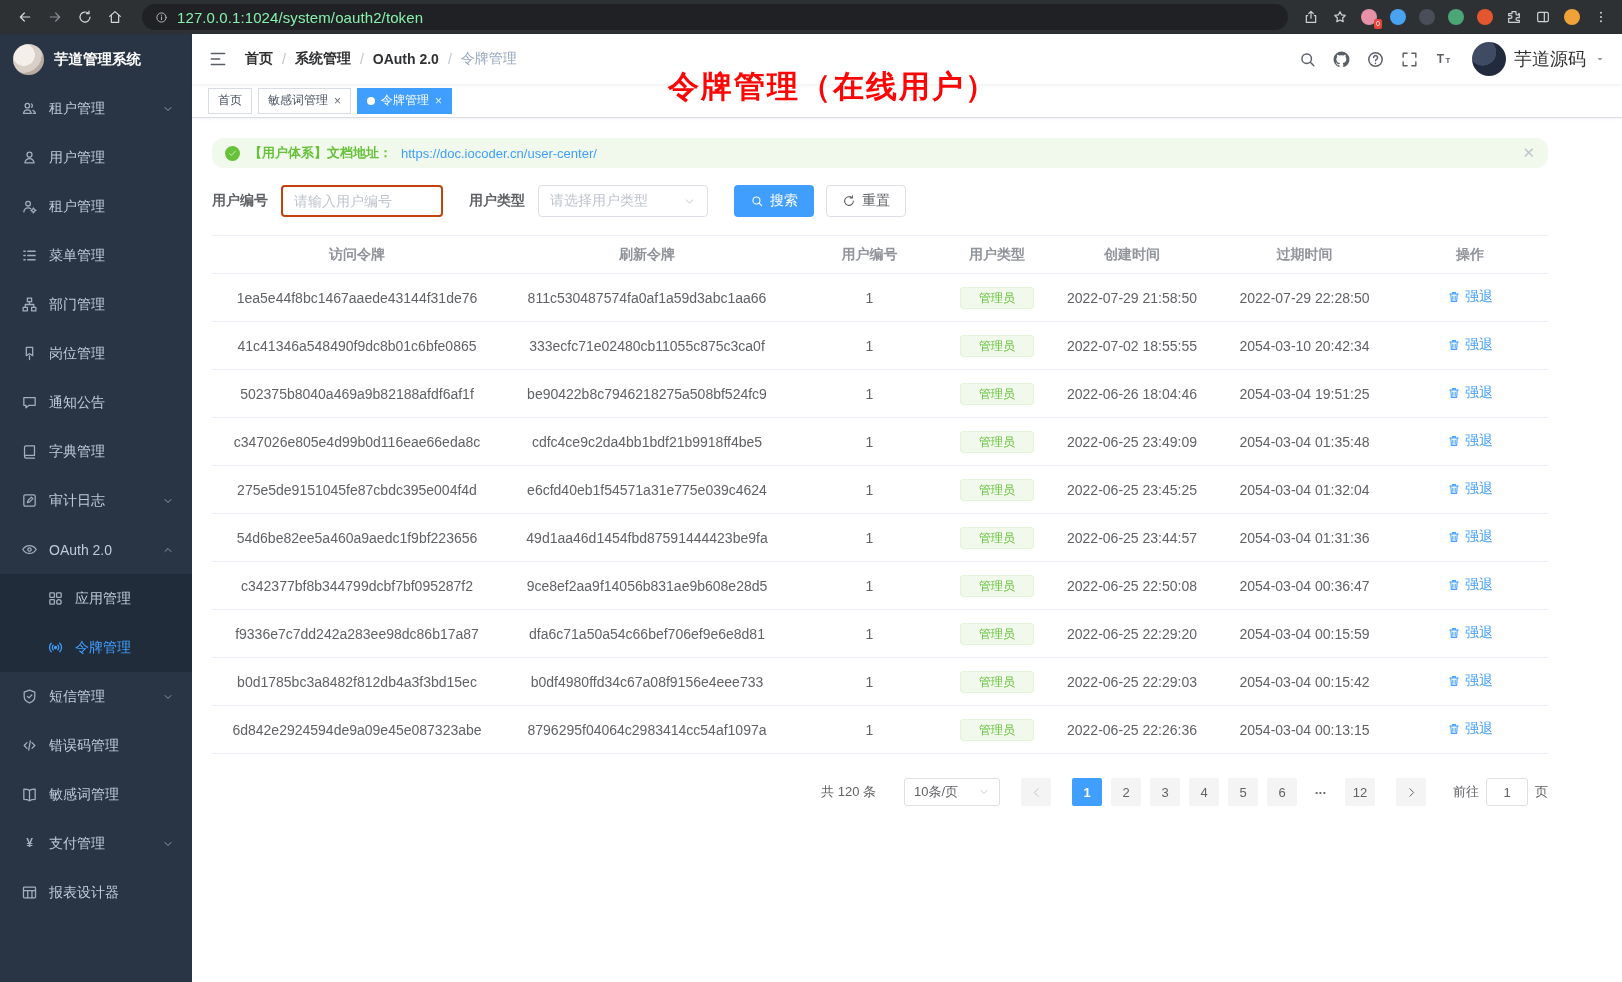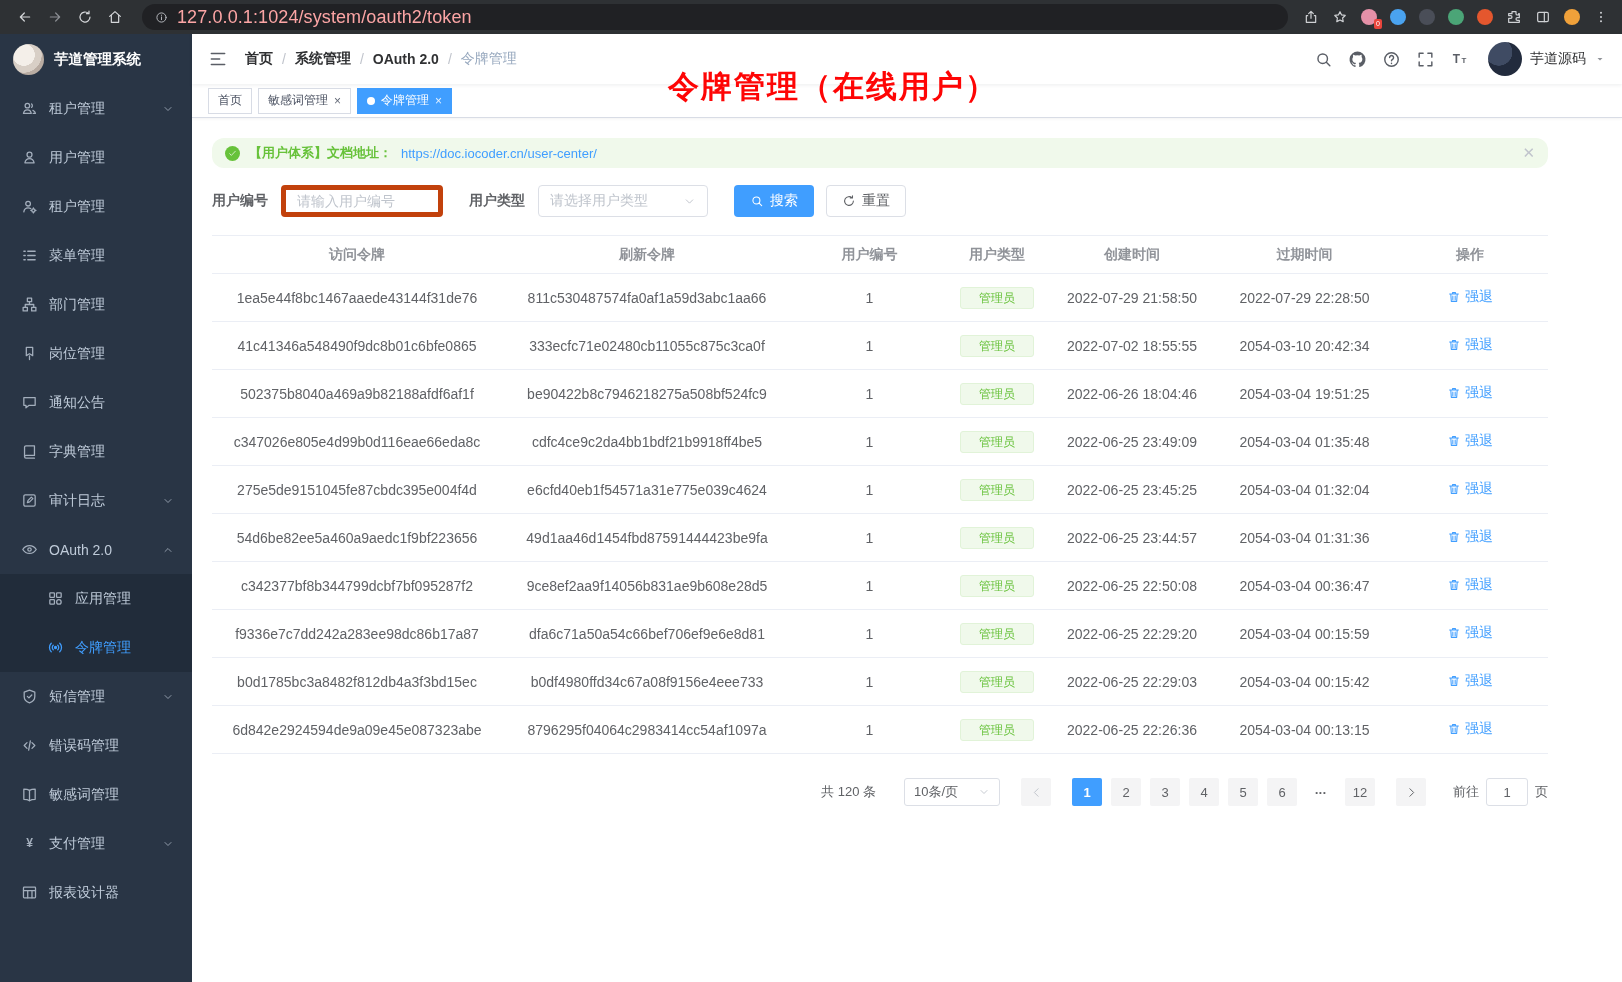--- a/index.html
+++ b/index.html
@@ -12,21 +12,21 @@
   svg { display:block; }
 
   
   .browser { height:34px; background:#2e3134; display:flex; align-items:center; padding:0 12px; gap:4px; }
   .b-btn { width:26px; height:26px; border-radius:50%; display:flex; align-items:center; justify-content:center; color:#d5d7da; }
   .b-btn svg { width:16px; height:16px; }
   .b-btn.dim { color:#8b8e93; }
   .url-pill { flex:1; height:26px; margin:0 10px; background:#202124; border-radius:13px; display:flex; align-items:center; gap:9px; padding:0 13px; }
   .url-pill .info { color:#b6b9be; }
   .url-pill .info svg { width:13px; height:13px; }
-  .url-text { color:#fca5a5; font-size:18px; letter-spacing:.1px; }
+  .url-text { color:#86efac; font-size:15px; letter-spacing:.1px; }
   .b-right { display:flex; align-items:center; gap:11px; }
   .b-right .bi { width:18px; height:18px; display:flex; align-items:center; justify-content:center; color:#cfd1d4; position:relative; }
   .b-right .bi svg { width:16px; height:16px; }
   .ext-dot { width:16px; height:16px; border-radius:50%; }
   .ext-badge { position:absolute; right:-4px; bottom:-3px; background:#e8453c; color:#fff; font-size:7px; line-height:8px; padding:1px 2px; border-radius:2px; }
 
   
   .app { display:flex; height:948px; }
 
   
@@ -53,21 +53,21 @@
   .breadcrumb { margin-left:17px; font-size:14px; display:flex; align-items:center; }
   .crumb { color:#303133; font-weight:700; }
   .crumb.last { color:#97a8be; font-weight:400; }
   .crumb-sep { color:#c0c4cc; margin:0 9px; font-weight:400; }
   .nav-right { margin-left:auto; display:flex; align-items:center; gap:15px; color:#5a5e66; }
   .nav-right .ni { width:19px; height:19px; cursor:pointer; }
   .nav-right .ni svg { width:19px; height:19px; }
   .user-chip { display:flex; align-items:center; gap:8px; cursor:pointer; margin-left:4px; }
   .user-avatar { width:34px; height:34px; border-radius:50%;
     background: radial-gradient(circle at 32% 30%, #3f4b63 0 40%, #222b3d 41% 100%); }
-  .user-name { font-size:14px; color:#303133; }
+  .user-name { font-size:18px; color:#303133; }
   .user-caret { width:12px; height:12px; color:#909399; }
   .user-caret svg { width:12px; height:12px; }
 
   
   .tagsbar { height:34px; display:flex; align-items:center; gap:6px; padding:0 16px; background:#fff; border-bottom:1px solid #d8dce5; box-shadow:0 1px 3px rgba(0,0,0,.05); position:relative; z-index:1; }
   .tag { height:26px; display:inline-flex; align-items:center; gap:6px; padding:0 9px; border:1px solid #d8dce5; background:#fff; color:#495060; font-size:12px; cursor:pointer; white-space:nowrap; }
   .tag .dot { width:8px; height:8px; border-radius:50%; background:#fff; display:none; }
   .tag.active { background:#409eff; border-color:#409eff; color:#fff; }
   .tag.active .dot { display:inline-block; }
   .tag .close { font-size:12px; line-height:1; opacity:.85; }
@@ -77,21 +77,21 @@
 
   .doc-alert { height:30px; background:#f0f9eb; border-radius:12px; display:flex; align-items:center; gap:9px; padding:0 13px; margin-bottom:17px; font-size:13px; }
   .check-badge { width:15px; height:15px; border-radius:50%; background:#67c23a; color:#fff; display:flex; align-items:center; justify-content:center; flex-shrink:0; }
   .check-badge svg { width:9px; height:9px; }
   .doc-alert .txt { color:#67c23a; font-weight:700; }
   .doc-alert a { color:#409eff; text-decoration:none; font-weight:400; }
   .doc-alert .close { margin-left:auto; color:#c0c4cc; font-size:15px; cursor:pointer; }
 
   .filters { display:flex; align-items:center; margin-bottom:18px; font-size:14px; }
   .f-label { font-weight:700; color:#606266; margin-right:13px; white-space:nowrap; }
-  .f-input { width:162px; height:32px; border:5px solid #c2410c; border-radius:4px; padding:0 11px; font-size:14px; color:#606266; margin-right:26px; outline:none; font-family:inherit; }
+  .f-input { width:162px; height:32px; border:2px solid #c2410c; border-radius:4px; padding:0 11px; font-size:14px; color:#606266; margin-right:26px; outline:none; font-family:inherit; }
   .f-input::placeholder { color:#bfc4cc; }
   .f-select { width:170px; height:32px; border:1px solid #dcdfe6; border-radius:4px; display:flex; align-items:center; justify-content:space-between; padding:0 11px; color:#bfc4cc; font-size:14px; margin-right:26px; cursor:pointer; background:#fff; }
   .f-select .chev { width:13px; height:13px; color:#c0c4cc; }
   .f-select .chev svg { width:13px; height:13px; }
   .btn { height:32px; border-radius:4px; font-size:14px; display:inline-flex; align-items:center; gap:6px; padding:0 15px; cursor:pointer; border:1px solid transparent; font-family:inherit; }
   .btn .bic { width:14px; height:14px; }
   .btn .bic svg { width:14px; height:14px; }
   .btn-primary { background:#409eff; color:#fff; margin-right:12px; }
   .btn-plain { background:#fff; color:#606266; border-color:#dcdfe6; }
 

